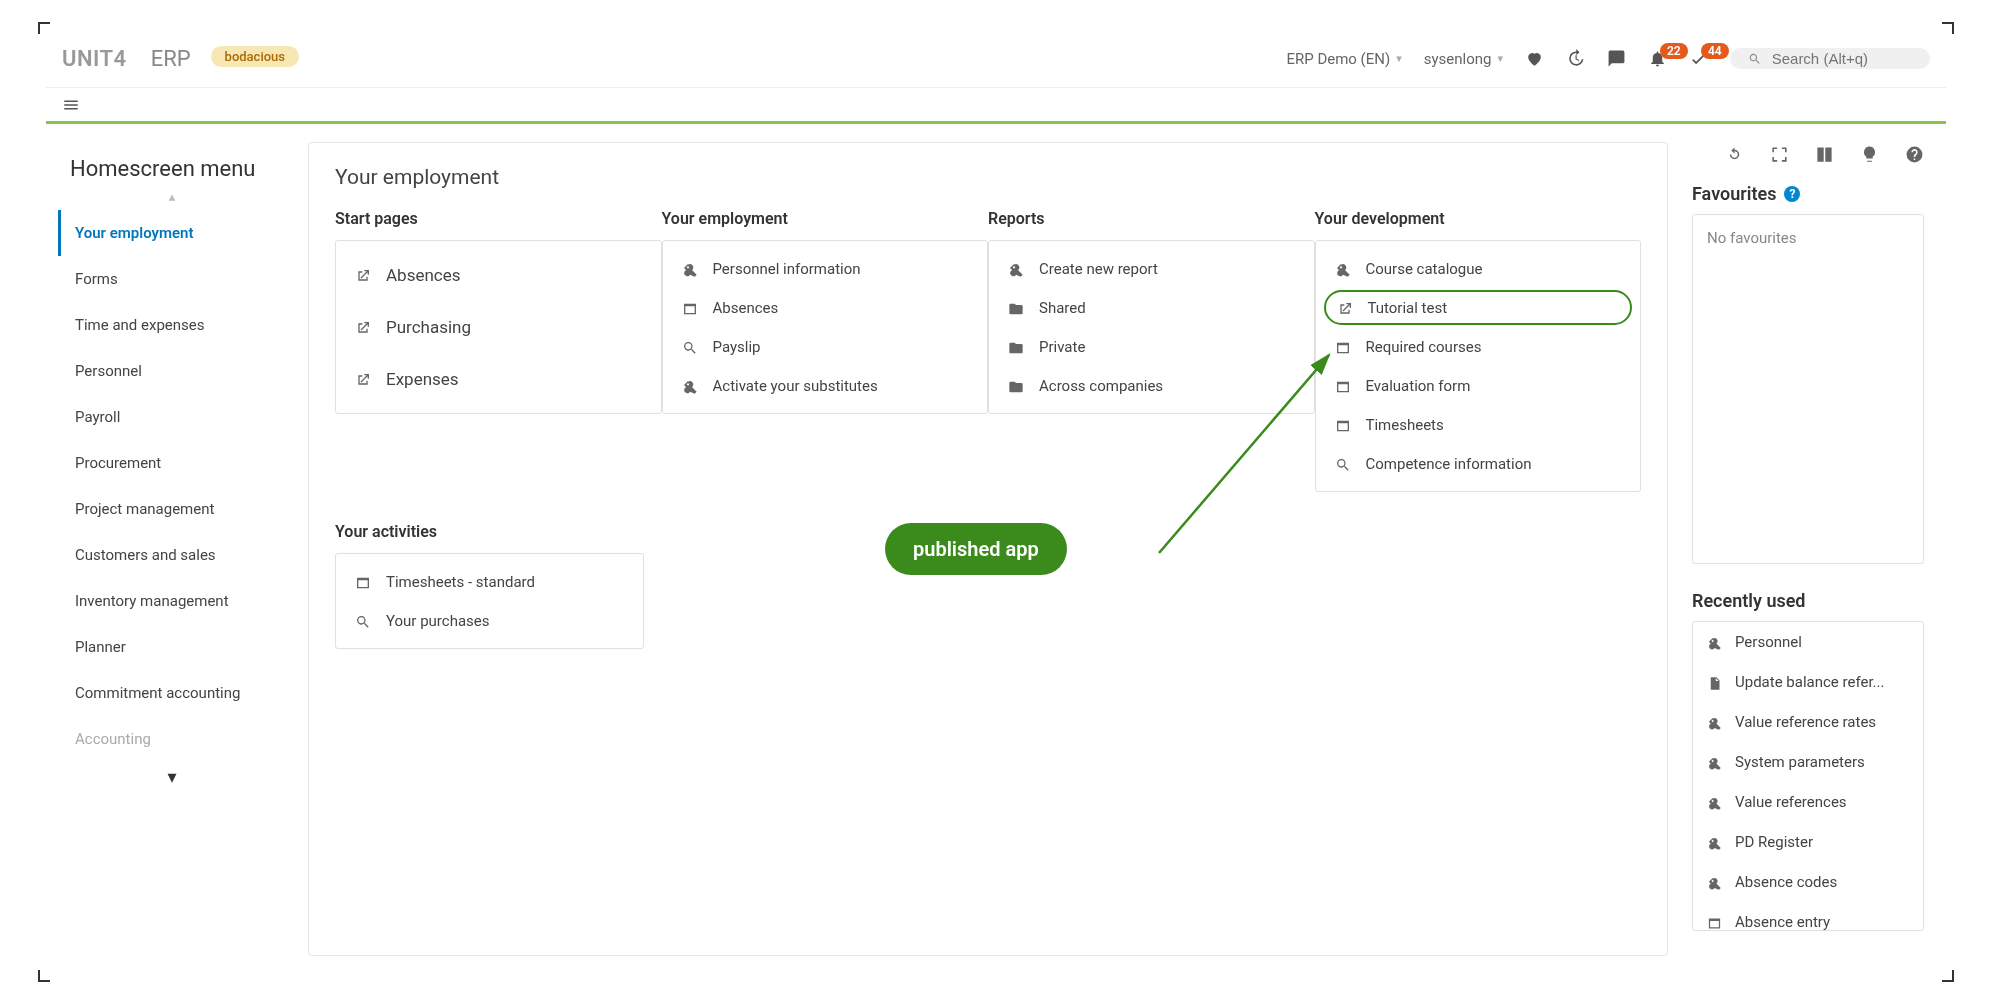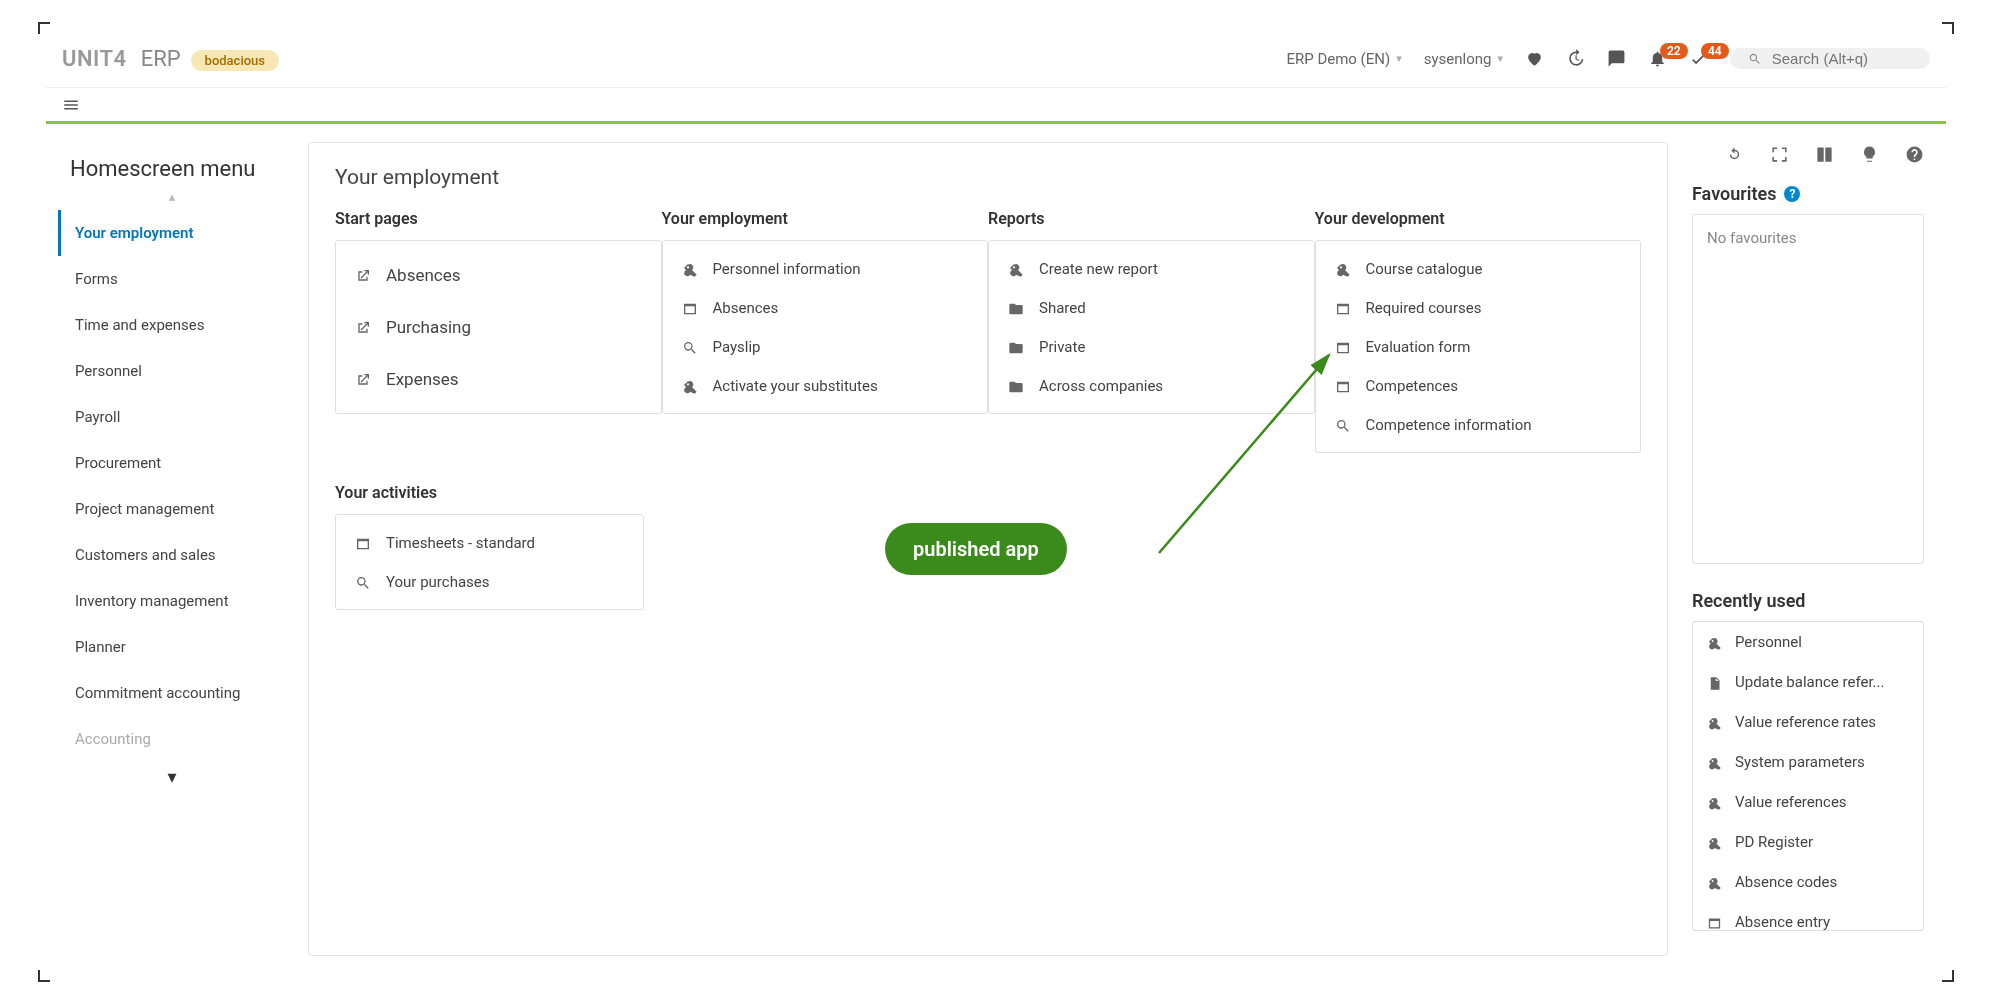--- a/index.html
+++ b/index.html
@@ -4,21 +4,21 @@
 <style>
   * { box-sizing: border-box; margin: 0; padding: 0; }
   body { font-family: -apple-system, BlinkMacSystemFont, "Segoe UI", Roboto, sans-serif; font-size: 13px; color: #333; background: #fff; width: 1992px; height: 1004px; overflow: hidden; position: relative; }
   .crop { position:absolute; width:12px; height:12px; border-color:#333; border-style:solid; }
   .crop.tl { top:22px; left:38px; border-width:2px 0 0 2px; }
   .crop.tr { top:22px; right:38px; border-width:2px 2px 0 0; }
   .crop.bl { bottom:22px; left:38px; border-width:0 0 2px 2px; }
   .crop.br { bottom:22px; right:38px; border-width:0 2px 2px 0; }
   .outer { position:absolute; top:30px; left:46px; right:46px; bottom:30px; background:#fff; display:flex; flex-direction:column; }
   .topbar { height:58px; display:flex; align-items:center; padding:0 16px; border-bottom:1px solid #eee; }
-  .brand { display:flex; align-items:flex-end; }
+  .brand { display:flex; align-items:flex-start; gap:10px; }
   .logo { font-weight:600; font-size:22px; color:#999; letter-spacing:.5px; }
   .erp { color:#888; font-size:22px; margin-left:14px; font-weight:400; }
   .badge-env { background:#f7e7b4; color:#a86b00; font-size:13px; padding:3px 14px; border-radius:12px; margin-left:10px; font-weight:500; }
   .top-spacer { flex:1; }
   .top-right { display:flex; align-items:center; gap:22px; color:#555; }
   .dd { display:flex; align-items:center; gap:6px; cursor:pointer; font-size:15px; color:#666; }
   .chev { font-size:11px; color:#aaa; }
   .icon-btn { position:relative; cursor:pointer; color:#555; font-size:19px; display:flex; align-items:center; }
   .pill { position:absolute; top:-6px; left:12px; background:#e55a1b; color:#fff; font-size:12px; padding:1px 7px; border-radius:10px; font-weight:600; }
   .search { background:#f0f0f0; border-radius:18px; padding:2px 18px; display:flex; align-items:center; gap:10px; width:200px; }
@@ -246,37 +246,43 @@
           </div>
           <div>
             <div class="col-head">Your development</div>
             <div class="box" id="box-dev">
                 <div class="row-item">
                   <span class="ic"><svg viewBox="0 0 24 24">
                       <path d="M22 19l-7-7 1.5-1.5a5 5 0 0 0-6.7-6.7L12 6 9 3 3 9l3 3-2.2 2.2a5 5 0 0 0 6.7 6.7L12 19l7 3 3-3zM7 8l2-2 2 2-2 2-2-2z"></path>
                     </svg></span>
                   <span>Course catalogue</span>
                 </div>
+                <div class="row-item highlighted">
+                  <span class="ic"><svg viewBox="0 0 24 24">
+                      <path d="M14 3h7v7h-2V6.4l-9.3 9.3-1.4-1.4L17.6 5H14V3zM5 5h6v2H7v10h10v-4h2v6H5V5z"></path>
+                    </svg></span>
+                  <span>Tutorial test</span>
+                </div>
                 <div class="row-item">
                   <span class="ic"><svg viewBox="0 0 24 24">
                       <path d="M3 4h18v16H3V4zm2 4v10h14V8H5z"></path>
                     </svg></span>
                   <span>Required courses</span>
                 </div>
                 <div class="row-item">
                   <span class="ic"><svg viewBox="0 0 24 24">
                       <path d="M3 4h18v16H3V4zm2 4v10h14V8H5z"></path>
                     </svg></span>
                   <span>Evaluation form</span>
                 </div>
                 <div class="row-item">
                   <span class="ic"><svg viewBox="0 0 24 24">
                       <path d="M3 4h18v16H3V4zm2 4v10h14V8H5z"></path>
                     </svg></span>
-                  <span>Competences</span>
+                  <span>Timesheets</span>
                 </div>
                 <div class="row-item">
                   <span class="ic"><svg viewBox="0 0 24 24">
                       <path d="M15.5 14h-.8l-.3-.3a6.5 6.5 0 1 0-.7.7l.3.3v.8l5 5 1.5-1.5-5-5zm-6 0a4.5 4.5 0 1 1 0-9 4.5 4.5 0 0 1 0 9z"></path>
                     </svg></span>
                   <span>Competence information</span>
                 </div>
               </div>
           </div>
         </div>

